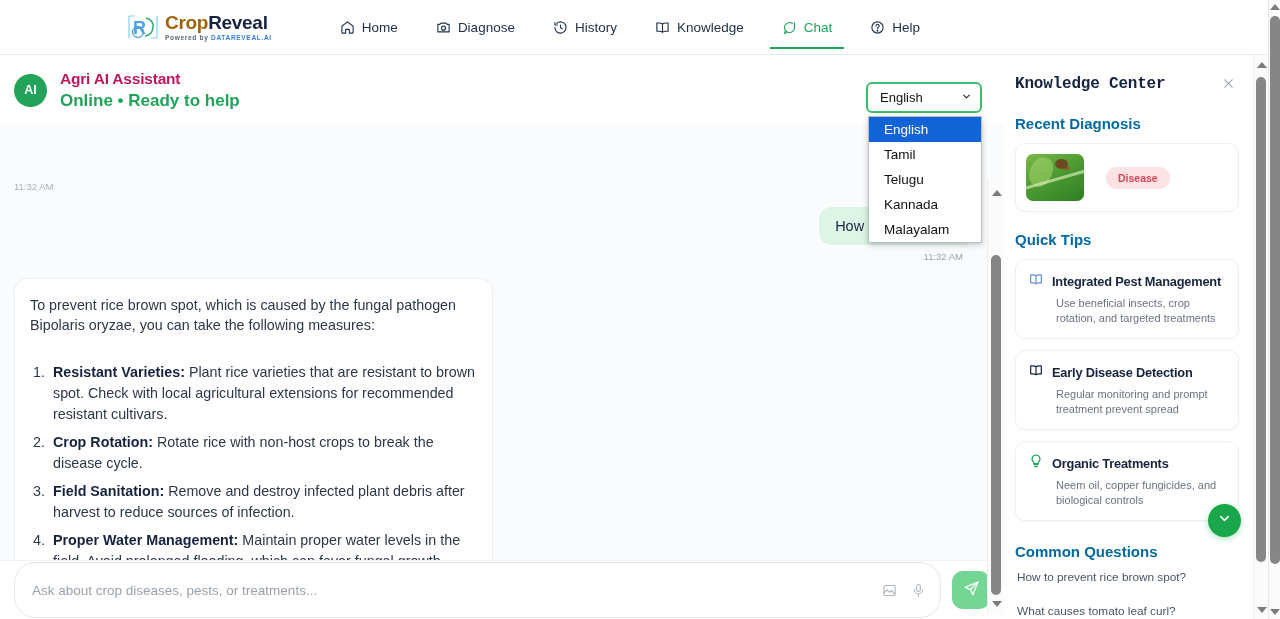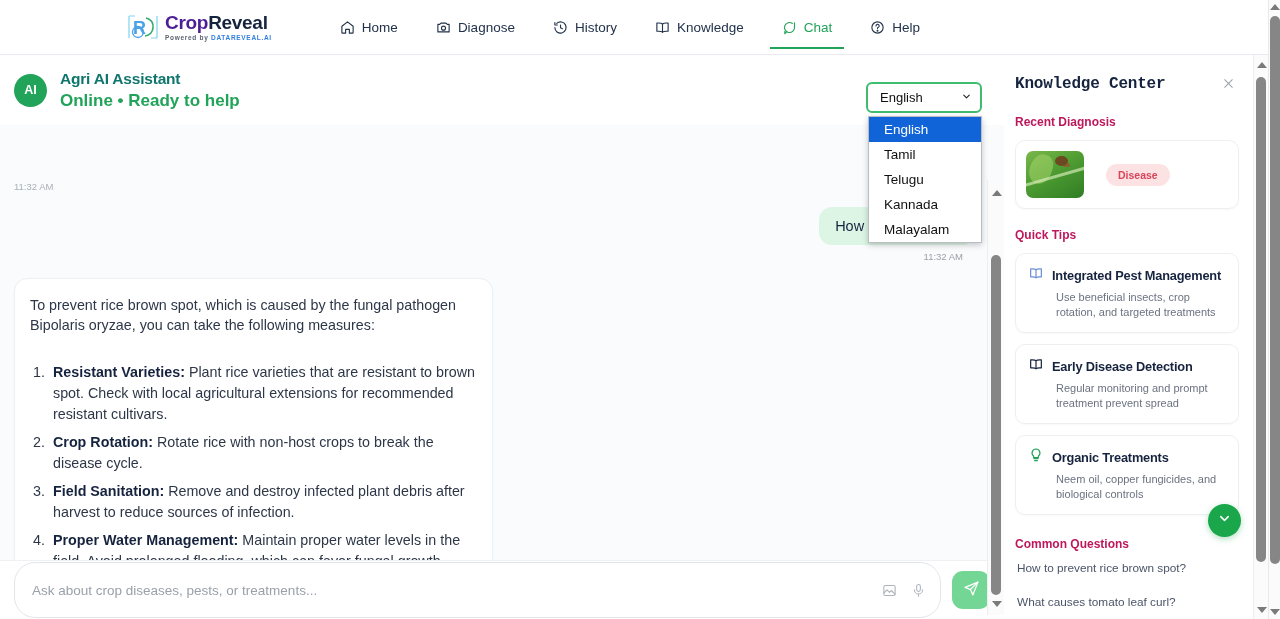--- a/index.html
+++ b/index.html
@@ -15,21 +15,21 @@
     position: absolute; left: 0; top: 0; width: 1268px; height: 55px;
     background: #ffffff; border-bottom: 1px solid #e8ebef;
     display: flex; align-items: center;
   }
   .logo { display: flex; align-items: center; margin-left: 126px; }
   .logo-mark {
     width: 34px; height: 30px; margin-right: 5px; position: relative;
   }
   .logo-text { display: flex; flex-direction: column; line-height: 1; }
   .logo-title { font-size: 19px; font-weight: bold; letter-spacing: -0.3px; }
-  .logo-title .crop { color: #4c1d95; }
+  .logo-title .crop { color: #a16207; }
   .logo-title .reveal { color: #16233f; }
   .logo-sub {
     font-size: 6.5px; letter-spacing: 0.7px; margin-top: 3px; font-weight: bold;
   }
   .logo-sub .pw { color: #5b6472; }
   .logo-sub .dr { color: #2f7fe0; }
 
   .nav-items { display: flex; align-items: flex-start; margin-left: 66px; gap: 34px; }
   .nav-item {
     display: flex; align-items: center; gap: 7px;
@@ -51,21 +51,21 @@
   .chat-header {
     position: absolute; left: 0; top: 0; width: 1004px; height: 70px;
     display: flex; align-items: center; padding-left: 14px; background:#fff;
   }
   .avatar {
     width: 33px; height: 33px; border-radius: 50%; background: #22a35a;
     color: #fff; font-size: 12.5px; font-weight: bold;
     display: flex; align-items: center; justify-content: center; flex: none;
   }
   .who { margin-left: 13px; }
-  .who-name { font-size: 15.5px; font-weight: bold; color: #0f766e; letter-spacing: -0.2px; }
+  .who-name { font-size: 15.5px; font-weight: bold; color: #be185d; letter-spacing: -0.2px; }
   .who-status { font-size: 17px; color: #22a35a; margin-top: 3px; font-weight: 600; }
 
   .lang-wrap { position: absolute; left: 866px; top: 82px; width: 124px; z-index: 40; }
   .lang-select {
     width: 116px; height: 31px; border: 2px solid #3fbd6e; border-radius: 6px;
     background: #fff; display: flex; align-items: center; justify-content: space-between;
     padding: 0 8px 0 12px; font-size: 13px; color: #111; cursor: pointer;
   }
   .lang-list {
     position: absolute; left: 2px; top: 34px; width: 114px;
@@ -136,21 +136,21 @@
   }
 
   
   .kc {
     position: absolute; left: 1005px; top: 55px; width: 248px; height: 564px;
     background: #fff; padding: 20px 14px 0 10px; overflow: hidden;
   }
   .kc-head { display: flex; align-items: flex-start; justify-content: space-between; font-family: Liberation Mono, monospace; }
   .kc-title { font-size: 16px; font-weight: bold; color: #16233f; letter-spacing: -.2px; }
   .kc-close { color: #9aa1aa; font-size: 15px; line-height: 1; cursor: pointer; padding: 2px 4px; }
-  .kc-sec { font-size: 12px; color: #be185d; font-weight: 600; margin-top: 19px; }
+  .kc-sec { font-size: 15px; color: #0369a1; font-weight: 600; margin-top: 19px; }
 
   .diag-card {
     margin-top: 11px; border: 1px solid #edf0f3; border-radius: 10px;
     padding: 10px; display: flex; align-items: center; gap: 22px;
     box-shadow: 0 1px 2px rgba(16,24,40,.03); cursor: pointer;
   }
   .leaf-thumb {
     width: 58px; height: 47px; border-radius: 7px; flex: none; overflow: hidden;
     background: linear-gradient(150deg,#7ab84a 0%,#4e9c32 45%,#2f7d24 100%);
     position: relative;

